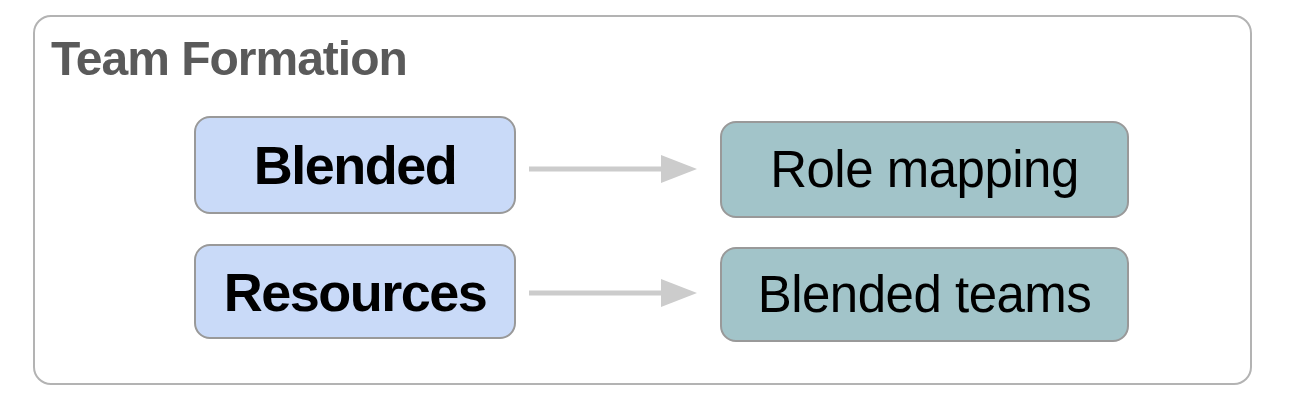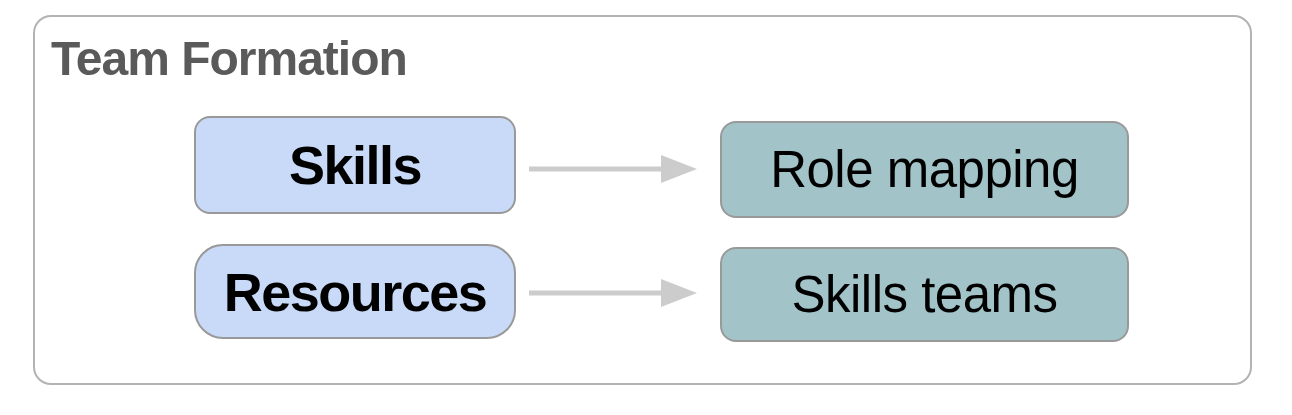--- a/index.html
+++ b/index.html
@@ -62,57 +62,57 @@
     left: 685px;
     width: 409px;
     background: var(--target-fill);
     font-size: 51px;
     font-weight: 400;
     letter-spacing: -0.5px;
   }
 
   .row1 .source { top: 99px;  height: 98px; }
   .row1 .target { top: 104px; height: 97px; }
-  .row2 .source { top: 227px; height: 95px; border-radius: 29px; }
+  .row2 .source { top: 227px; height: 95px; }
   .row2 .target { top: 230px; height: 95px; }
 
   .arrow-svg { position: absolute; left: 492px; width: 172px; height: 40px; overflow: visible; }
   .row1 .arrow-svg { top: 132px; }
   .row2 .arrow-svg { top: 256px; }
   .arrow-svg line    { stroke: var(--arrow); stroke-width: 5; }
   .arrow-svg polygon { fill: var(--arrow); }
 </style>
 </head>
 <body>
 
 <div class="stage">
   <div class="frame">
 
     <div class="frame-title">Team Formation</div>
 
     <div class="row1">
       <div class="node source">
-        <span>Skills</span>
+        <span>Blended</span>
       </div>
       <svg class="arrow-svg" viewBox="0 0 172 40" aria-hidden="true">
         <line x1="2" y1="20" x2="134" y2="20"></line>
         <polygon points="134,6 170,20 134,34"></polygon>
       </svg>
       <div class="node target">
         <span>Role mapping</span>
       </div>
     </div>
 
     <div class="row2">
       <div class="node source">
         <span>Resources</span>
       </div>
       <svg class="arrow-svg" viewBox="0 0 172 40" aria-hidden="true">
         <line x1="2" y1="20" x2="134" y2="20"></line>
         <polygon points="134,6 170,20 134,34"></polygon>
       </svg>
       <div class="node target">
-        <span>Skills teams</span>
+        <span>Blended teams</span>
       </div>
     </div>
 
   </div>
 </div>
 
 </body></html>

